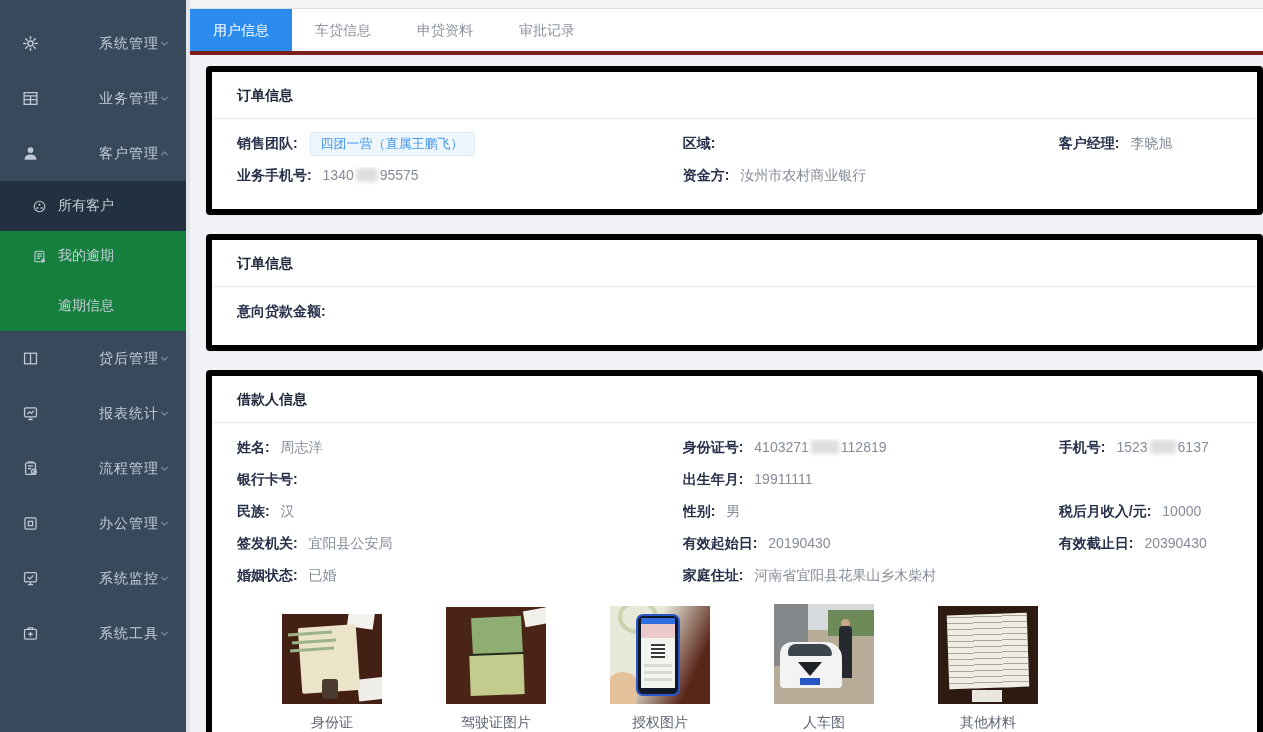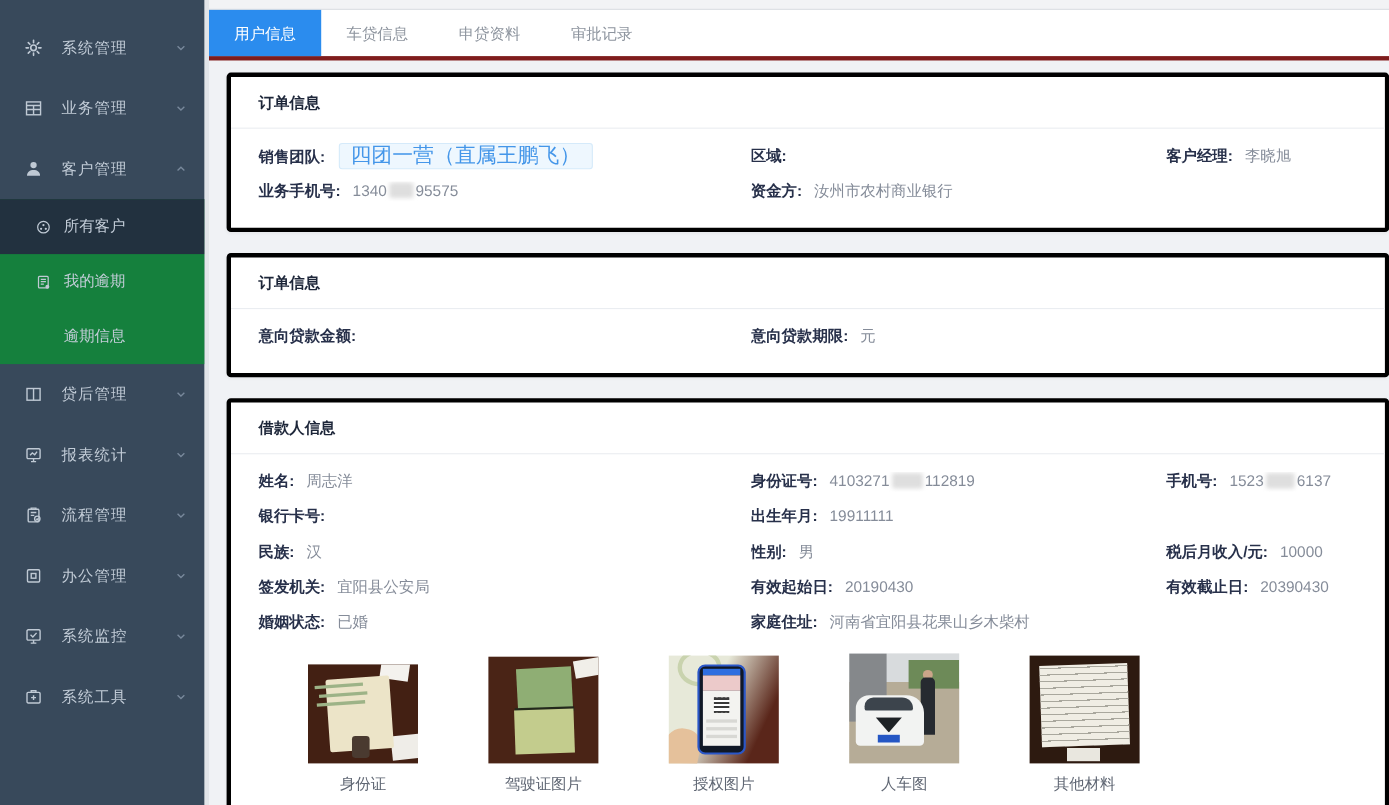--- a/index.html
+++ b/index.html
@@ -2,46 +2,46 @@
 <html><head>
 <meta charset="utf-8">
 <style>
   * { box-sizing: border-box; margin: 0; padding: 0; }
   html,body { width:1263px; height:732px; overflow:hidden; }
   body {
     font-family: "Liberation Sans","DejaVu Sans",sans-serif;
     background:#f0f2f5; display:flex; font-size:14px;
   }
   
-  .sidebar { width:186px; flex-shrink:0; background:#38495b; color:#c3cdd8; padding-top:16px; }
+  .sidebar { width:186px; flex-shrink:0; background:#38495b; color:#c3cdd8; padding-top:16px;text-align:right; }
   .side-item { height:55px; display:flex; align-items:center; padding:0 16px 0 22px; cursor:pointer; }
   .side-item .ic { width:17px; height:17px; margin-right:17px; flex-shrink:0; display:flex; align-items:center; }
   .side-item .lbl { flex:1; letter-spacing:1px; font-size:14px; }
   .chev { width:11px; height:11px; color:#78889b; flex-shrink:0; }
   .submenu { background:#15803d; }
   .sub-item { height:50px; display:flex; align-items:center; padding-left:32px; cursor:pointer; font-size:14px; }
   .sub-item.active { background:#22313f; }
   .sub-item .ic { width:15px; height:15px; margin-right:11px; flex-shrink:0; display:flex; align-items:center; }
   .sub-item .ic-spacer { width:15px; margin-right:11px; flex-shrink:0; }
   svg { display:block; }
   
   .main { flex:1; min-width:0; border-left:4px solid #e2e5e9; }
   .topstrip { height:9px; background:#f2f3f5; border-bottom:1px solid #d9dce1; }
   .tabband { height:46px; background:#fff; border-bottom:4px solid #7f1d1d; display:flex; align-items:center; padding-left:0; }
   .tab { height:42px; line-height:42px; padding:0 23px; color:#8d949e; font-size:14px; cursor:pointer; }
   .tab.active { background:#2b8cee; color:#fff; }
   .content { padding:11px 0 0 16px; }
-  .card { background:#fff; border:4px solid #000000; border-radius:4px; margin-bottom:19px; box-shadow:0 1px 3px rgba(0,0,0,.04); }
+  .card { background:#fff; border:6px solid #000000; border-radius:4px; margin-bottom:19px; box-shadow:0 1px 3px rgba(0,0,0,.04); }
   .card-title { padding:15px 25px 13px; font-weight:bold; color:#1d2639; font-size:14px; border-bottom:1px solid #eaedf1; }
   .card-body { padding:9px 25px 17px; }
   .frow { display:grid; grid-template-columns:44.8% 37.8% 17.4%; min-height:32px; align-items:center; }
   .field { white-space:nowrap; overflow:hidden; }
   .field .label { font-weight:bold; color:#27304a; }
   .field .val { color:#858c99; margin-left:7px;margin-top:44px; }
-  .tag { display:inline-block; background:#eef7fe; border:1px solid #d5eafa; color:#4496e9; font-size:19px; line-height:20px; padding:1px 10px; border-radius:3px; margin-left:8px; cursor:pointer; }
+  .tag { display:inline-block; background:#eef7fe; border:1px solid #d5eafa; color:#4496e9; font-size:13px; line-height:20px; padding:1px 10px; border-radius:3px; margin-left:8px; cursor:pointer; }
   .mask { display:inline-block; vertical-align:-2px; height:14px; background:#dedede; border-radius:2px; filter:blur(2px); margin:0 2px; }
   .m22{width:22px}.m28{width:28px}.m26{width:26px}
   
   .photos { display:flex; gap:64px; padding:12px 0 0 45px; align-items:flex-end; }
   .photo { width:100px; cursor:pointer; }
   .thumb { width:100px; position:relative; overflow:hidden; }
   .caption { text-align:center; color:#5f6673; margin-top:10px; font-size:14px; }
   .abs { position:absolute; }
   
   .t1 { height:90px; background:#43201386; background:#432013; }
@@ -283,24 +283,20 @@
     </section>
 
     <section class="card">
       <div class="card-title">订单信息</div>
       <div class="card-body">
         <div class="frow">
           <div class="field">
             <span class="label">意向贷款金额:</span>
             <span class="val"></span>
           </div>
-          <div class="field">
-            <span class="label">意向贷款期限:</span>
-            <span class="val">元</span>
-          </div>
           <div class="field"></div>
         </div>
       </div>
     </section>
 
     <section class="card">
       <div class="card-title">借款人信息</div>
       <div class="card-body">
         <div class="frow">
           <div class="field">

